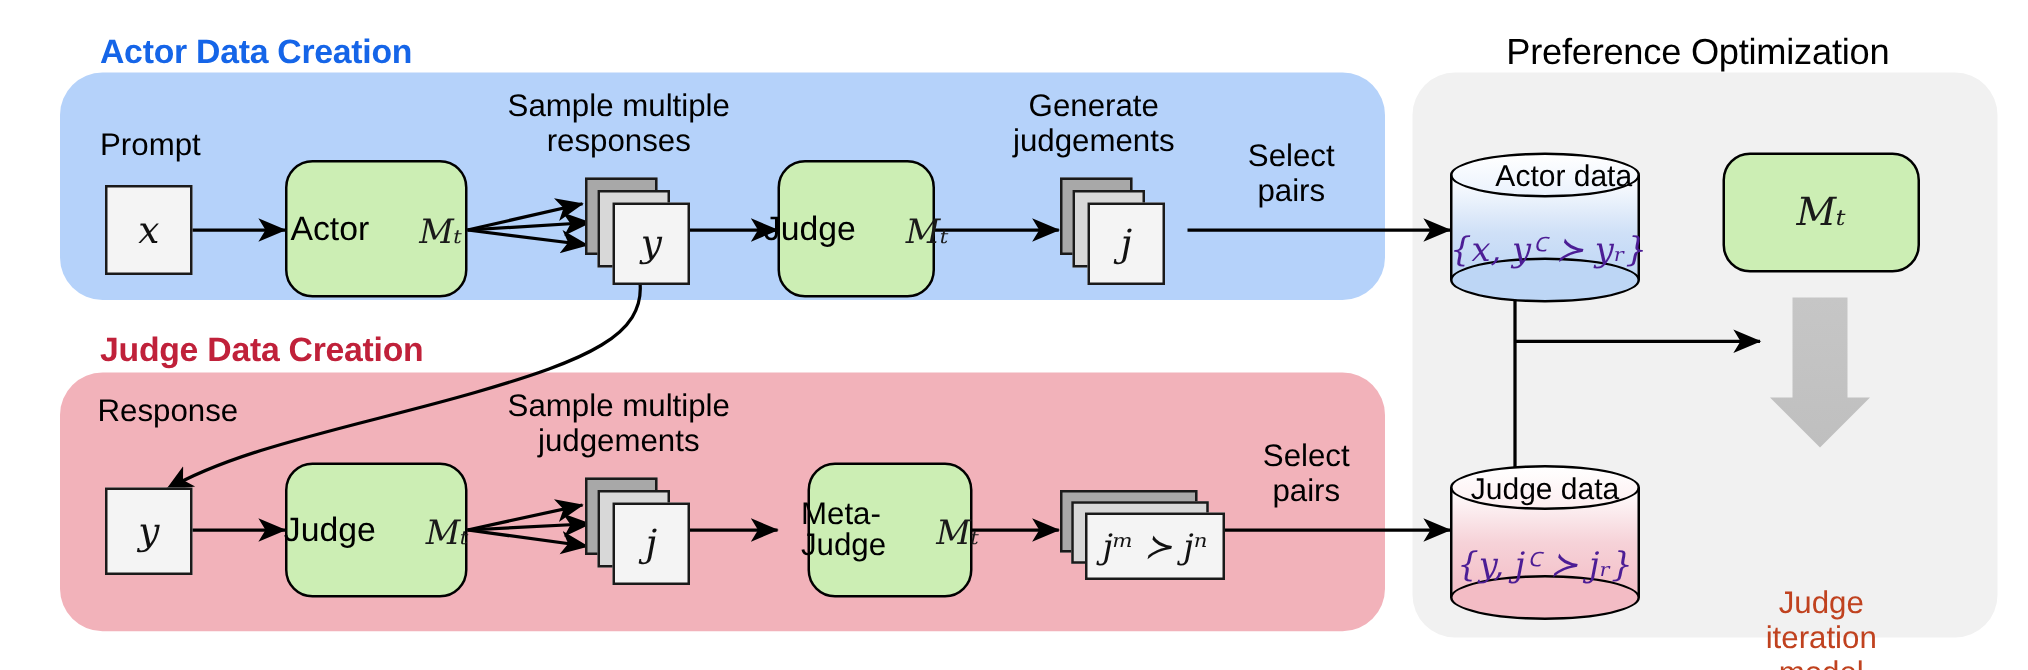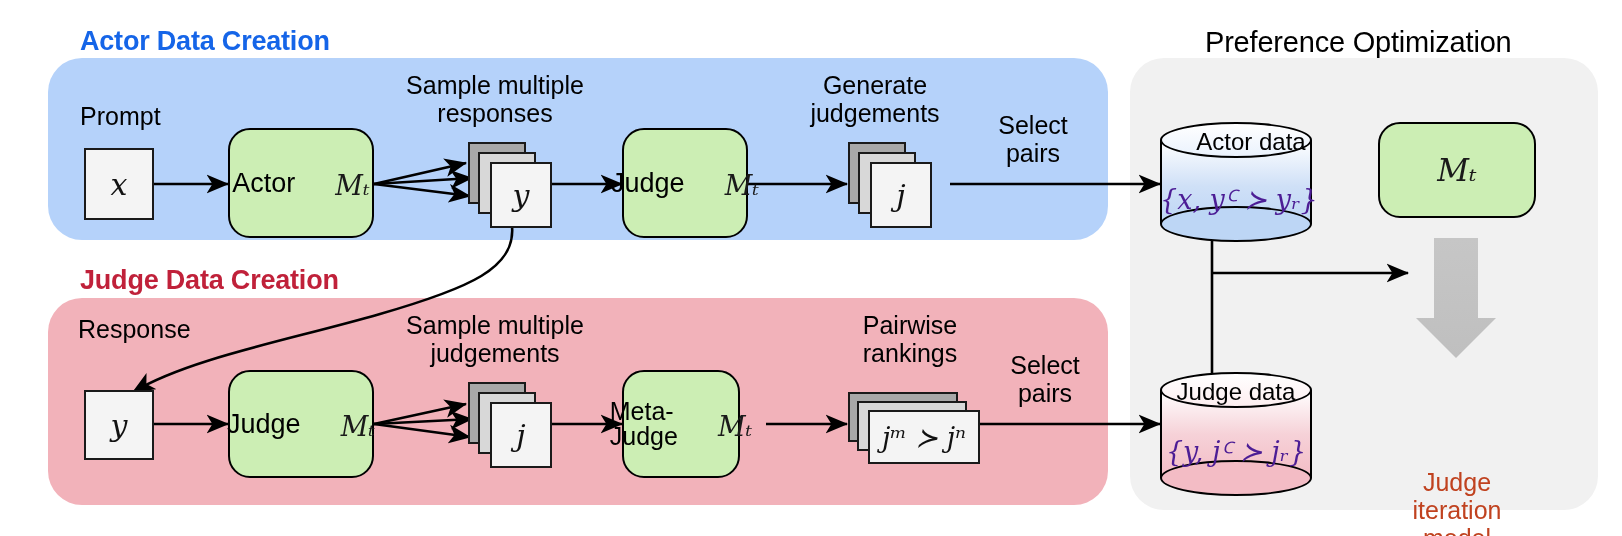--- a/index.html
+++ b/index.html
@@ -286,27 +286,25 @@
 
   <div class="lbl" style="left:400px; top:312px; width:190px;">Sample multiple
 judgements</div>
 
   <div class="stack" style="left:468px; top:382px; width:84px; height:88px;">
     <div class="sh sh1" style="left:0; top:0; width:58px; height:62px;"></div>
     <div class="sh sh2" style="left:10px; top:10px; width:58px; height:62px;"></div>
     <div class="sh sh3" style="left:22px; top:20px; width:62px; height:66px;">j</div>
   </div>
 
-  <div class="greenbox" style="left:622px; top:370px; width:118px; height:108px;">
+  <div class="greenbox" style="left:646px; top:370px; width:132px; height:108px;">
     <span class="g-top" style="font-size:25px;">Meta-Judge</span>
     <span class="g-sub">Mₜ</span>
   </div>
 
-  <div class="lbl" style="left:835px; top:312px; width:150px;">Pairwise
-rankings</div>
 
   <div class="stack" style="left:848px; top:392px; width:130px; height:53px;">
     <div class="sh sh1" style="left:0; top:0; width:110px; height:50px;"></div>
     <div class="sh sh2" style="left:9px; top:9px; width:110px; height:50px;"></div>
     <div class="sh sh3 wide" style="left:20px; top:18px; width:112px; height:54px;">jᵐ ≻ jⁿ</div>
   </div>
 
   <div class="lbl" style="left:990px; top:352px; width:110px;">Select
 pairs</div>
 

